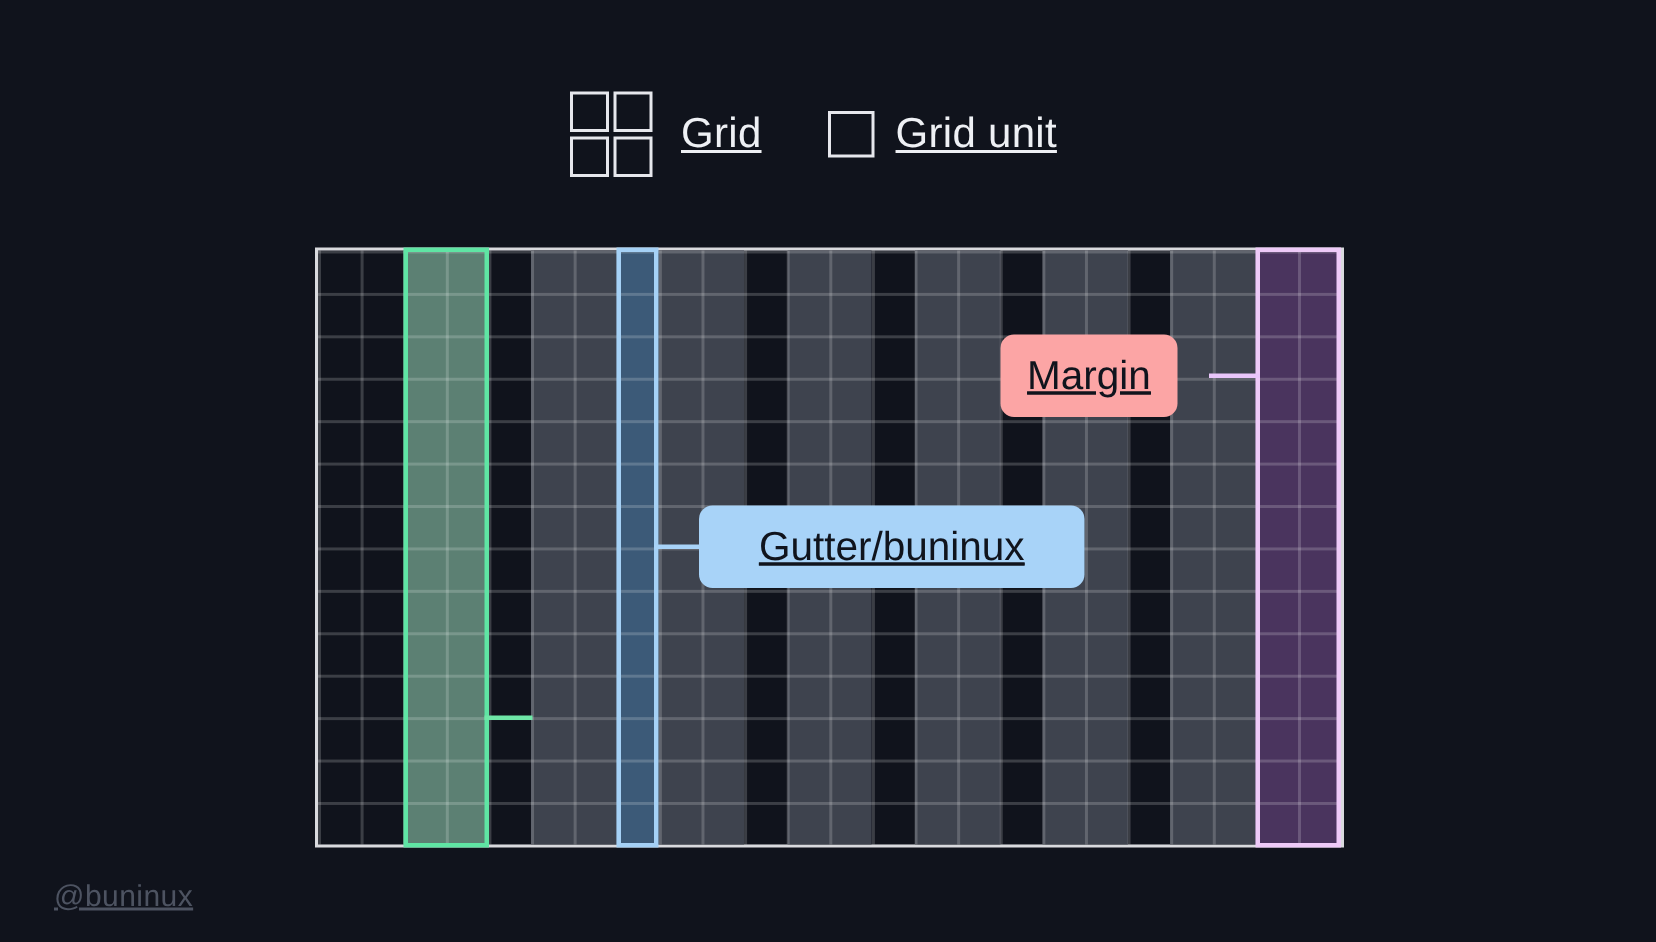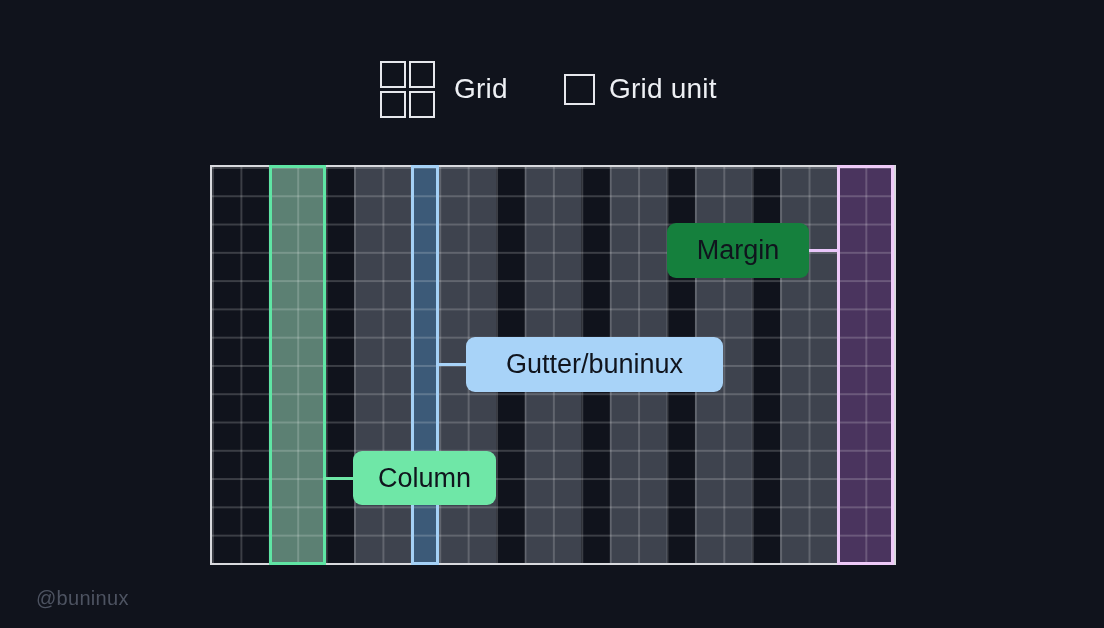--- a/index.html
+++ b/index.html
@@ -1,15 +1,15 @@
 <!DOCTYPE html>
 <html><head>
 <meta charset="utf-8">
 <style>
-  * { margin:0; padding:0; box-sizing:border-box; }
+  * { margin:0; padding:0; box-sizing:border-box;text-decoration:underline; }
   html,body { background:#0c0e15; }
   .canvas {
     position:relative; width:1104px; height:628px;
     background:#10131c; overflow:hidden;
     font-family:"Liberation Sans", sans-serif;
   }
 
   
   .legend-item {
     position:absolute; top:60px; height:58px;
@@ -51,21 +51,21 @@
   
   .connector { position:absolute; height:3px; z-index:8; }
   .connector.margin { background:#e9c6fa; }
   .connector.gutter { background:#a8d3f8; }
   .connector.column { background:#6fe7a7; }
   .pill {
     position:absolute; z-index:9;
     display:flex; align-items:center; justify-content:center;
     border-radius:9px; color:#10141d; font-size:27px; font-weight:500;
   }
-  .pill.margin { left:667px; top:223px; width:142px; height:55px; background:#15803d; }
+  .pill.margin { left:667px; top:223px; width:118px; height:55px; background:#fca5a5; }
   .pill.gutter { left:466px; top:337px; width:257px; height:55px; background:#a8d3f8; }
   .pill.column { left:353px; top:451px; width:143px; height:54px; background:#6fe7a7; }
 
   
   .watermark {
     position:absolute; left:36px; top:587px;
     color:#4d5361; font-size:20px; letter-spacing:0.3px;
   }
 </style>
 </head>
@@ -75,21 +75,21 @@
 
   <div class="legend-item" style="left:380px;">
     <div class="grid-icon">
       <span></span>
         <span></span>
         <span></span>
         <span></span>
     </div>
     <span class="label">Grid</span>
   </div>
-  <div class="legend-item" style="left:552px;margin-left:12px;">
+  <div class="legend-item" style="left:552px;">
     <div class="unit-icon"></div>
     <span class="label">Grid unit</span>
   </div>
 
   <div class="grid-area">
     <div class="layer fills" id="fill-layer">
         <div class="stripe" style="left: 8.33333%; width: 8.33333%; background: rgb(92, 128, 115);"></div>
         <div class="stripe" style="left: 20.8333%; width: 8.33333%; background: rgb(62, 67, 78);"></div>
         <div class="stripe" style="left: 29.1667%; width: 4.16667%; background: rgb(60, 90, 120);"></div>
         <div class="stripe" style="left: 33.3333%; width: 8.33333%; background: rgb(62, 67, 78);"></div>
@@ -111,18 +111,15 @@
   <div class="pill margin">
     <span>Margin</span>
   </div>
 
   <div class="connector gutter" style="left:436px; top:363px; width:32px;"></div>
   <div class="pill gutter">
     <span>Gutter/buninux</span>
   </div>
 
   <div class="connector column" style="left:323px; top:477px; width:32px;"></div>
-  <div class="pill column">
-    <span>Column</span>
-  </div>
 
   <div class="watermark">@buninux</div>
 </div>
 
 </body></html>

